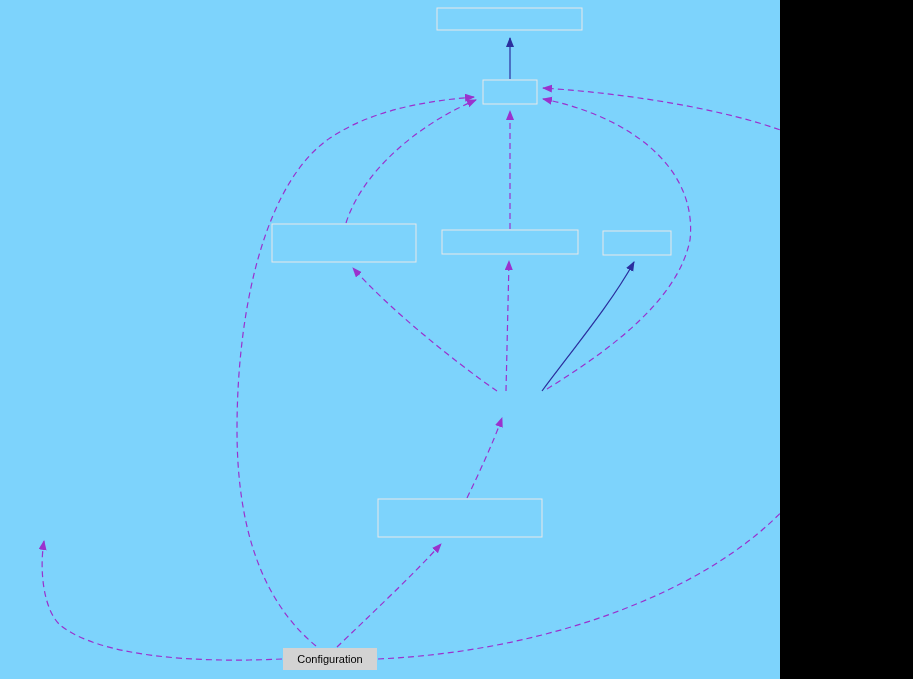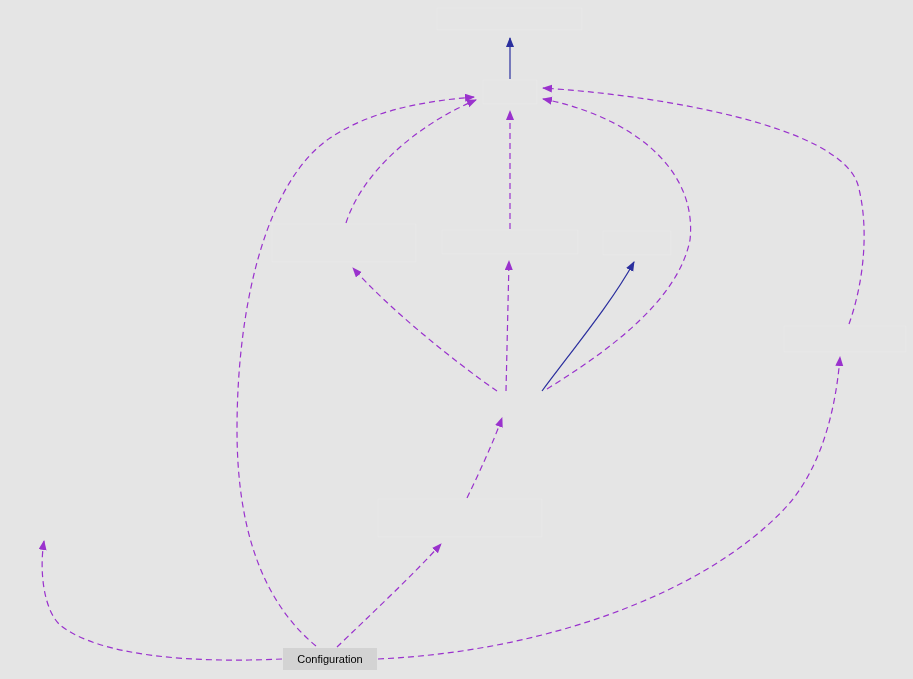--- a/index.html
+++ b/index.html
@@ -2,23 +2,23 @@
 <html><head>
 <meta charset="utf-8">
 <style>
   html, body {
     margin: 0;
     padding: 0;
     background: #000000;
   }
   #stage {
     position: relative;
-    width: 913px;
+    width: 780px;
     height: 679px;
-    background: #e5e5e5;
+    background: #7dd3fc;
     overflow: hidden;
     font-family: "Liberation Sans", sans-serif;
   }
   svg text {
     font-family: "Liberation Sans", sans-serif;
   }
 </style>
 </head>
 <body>
 

